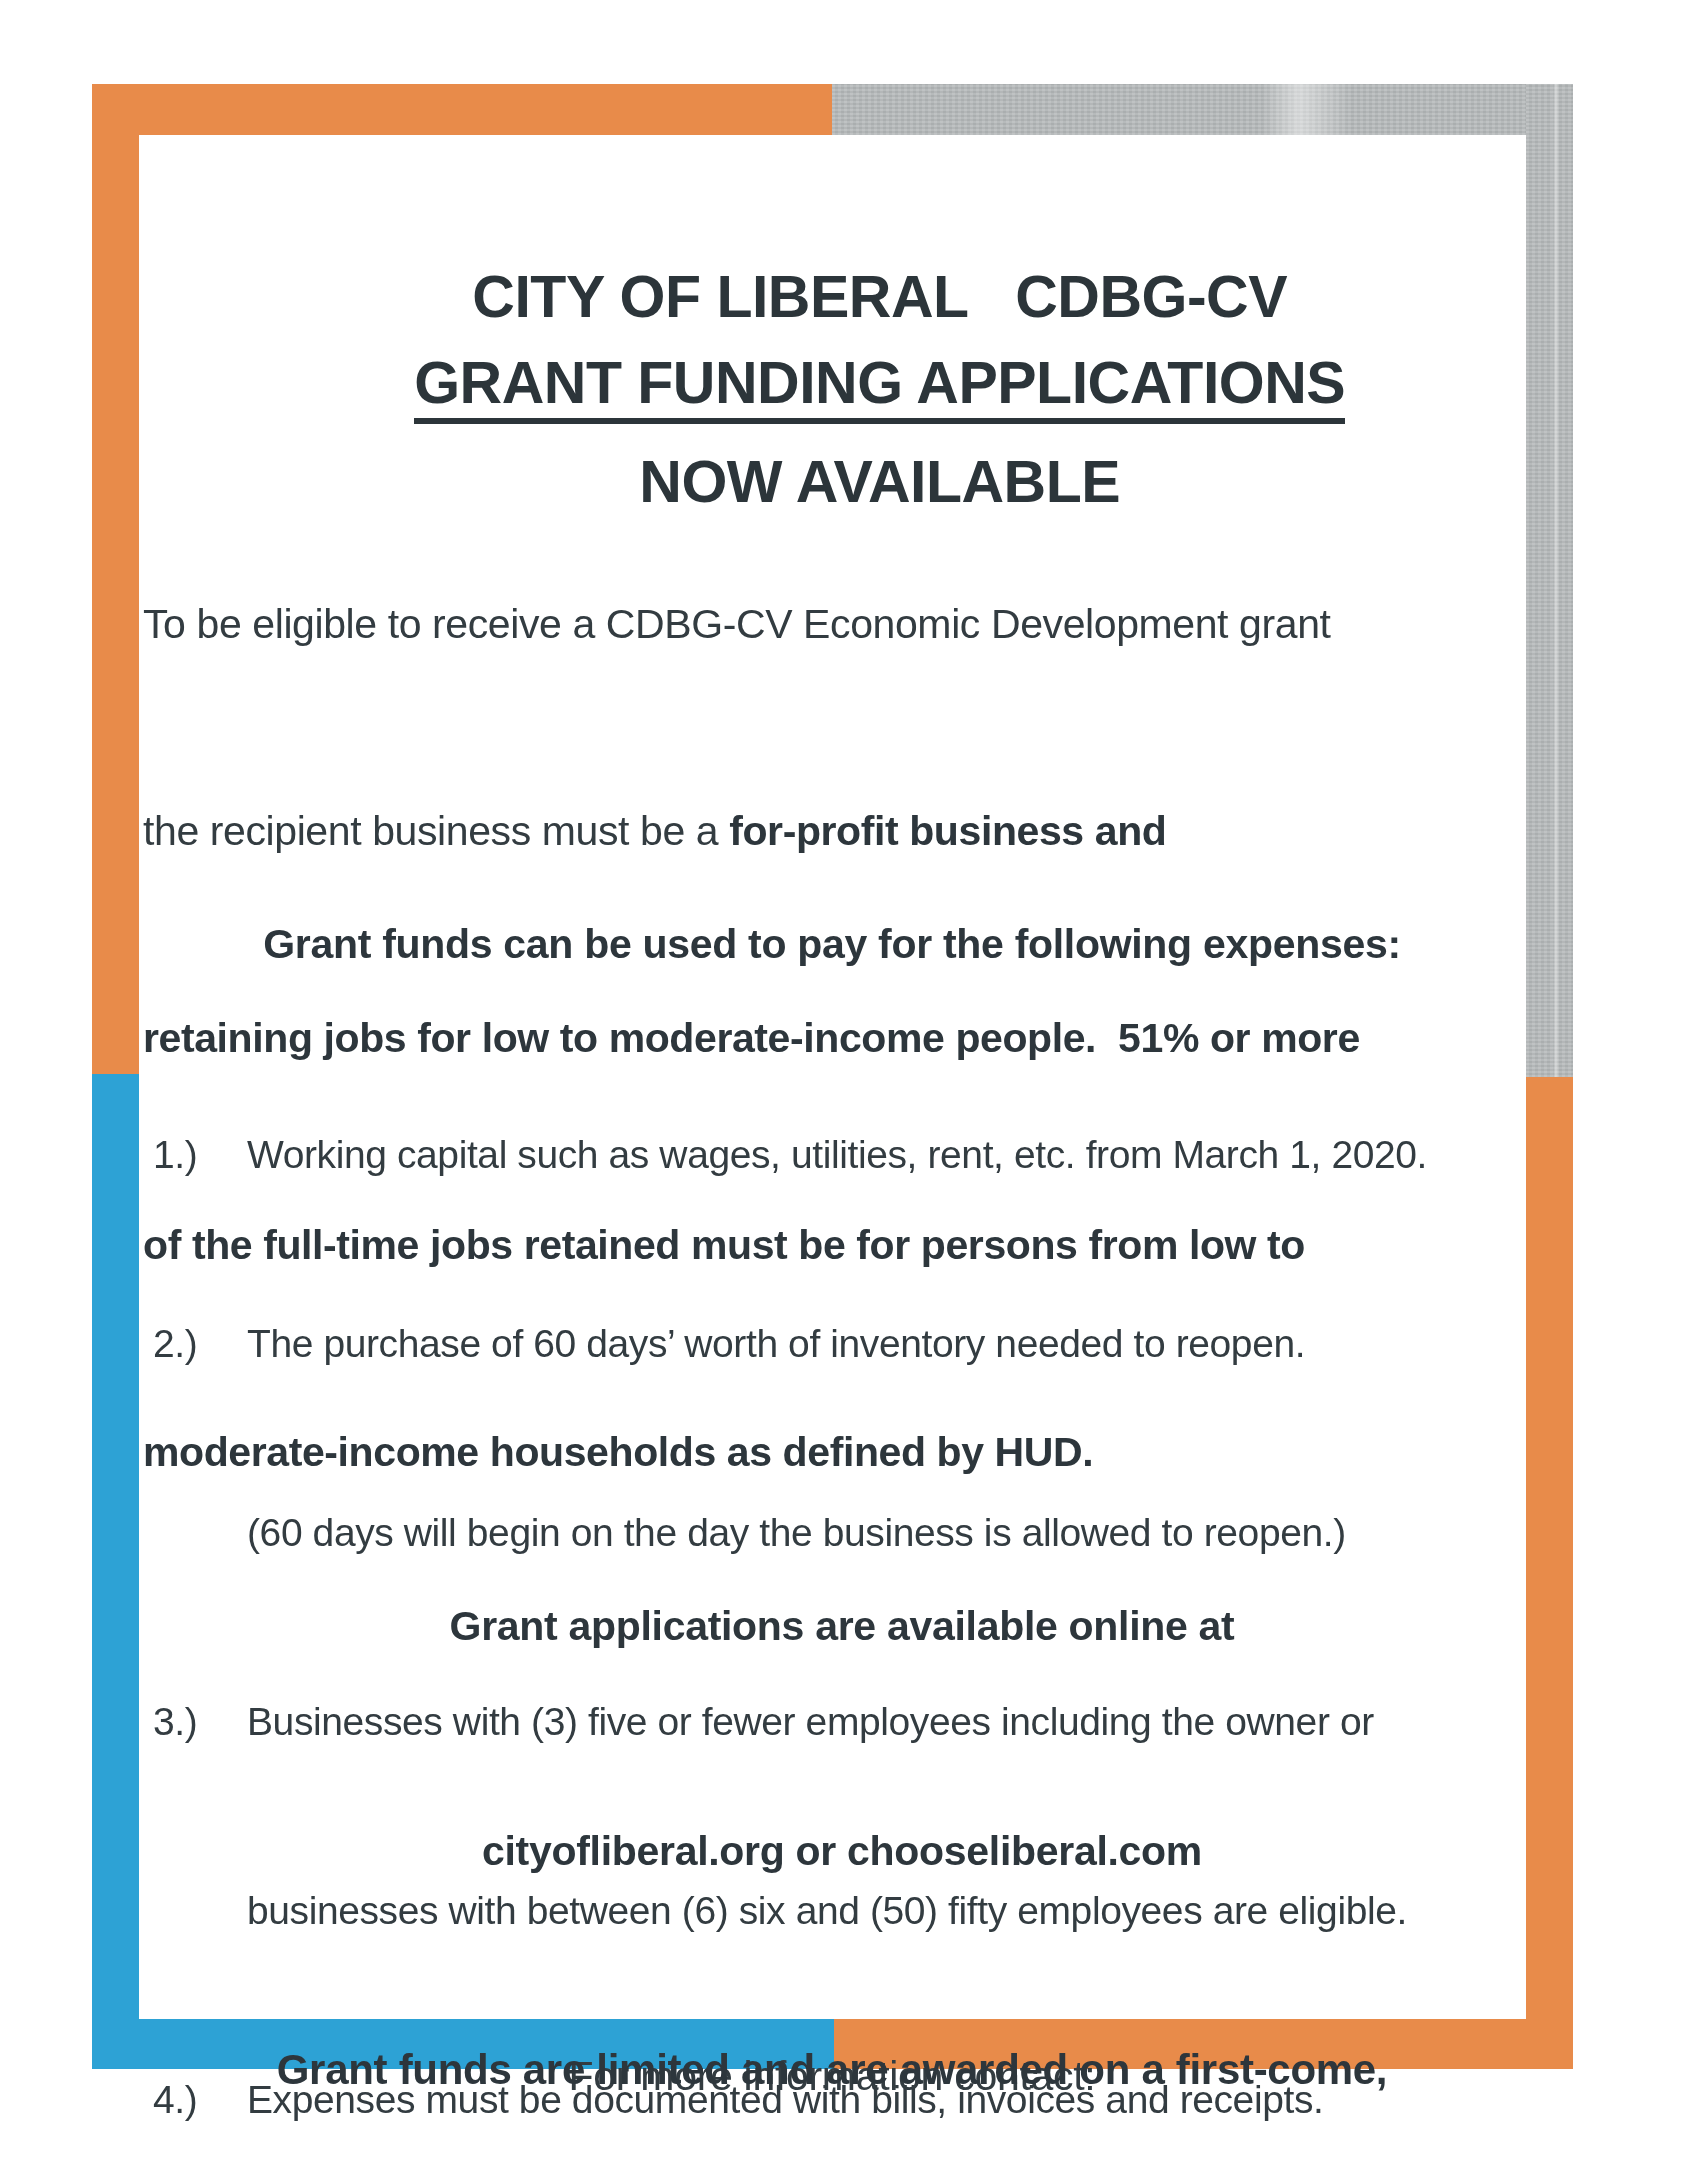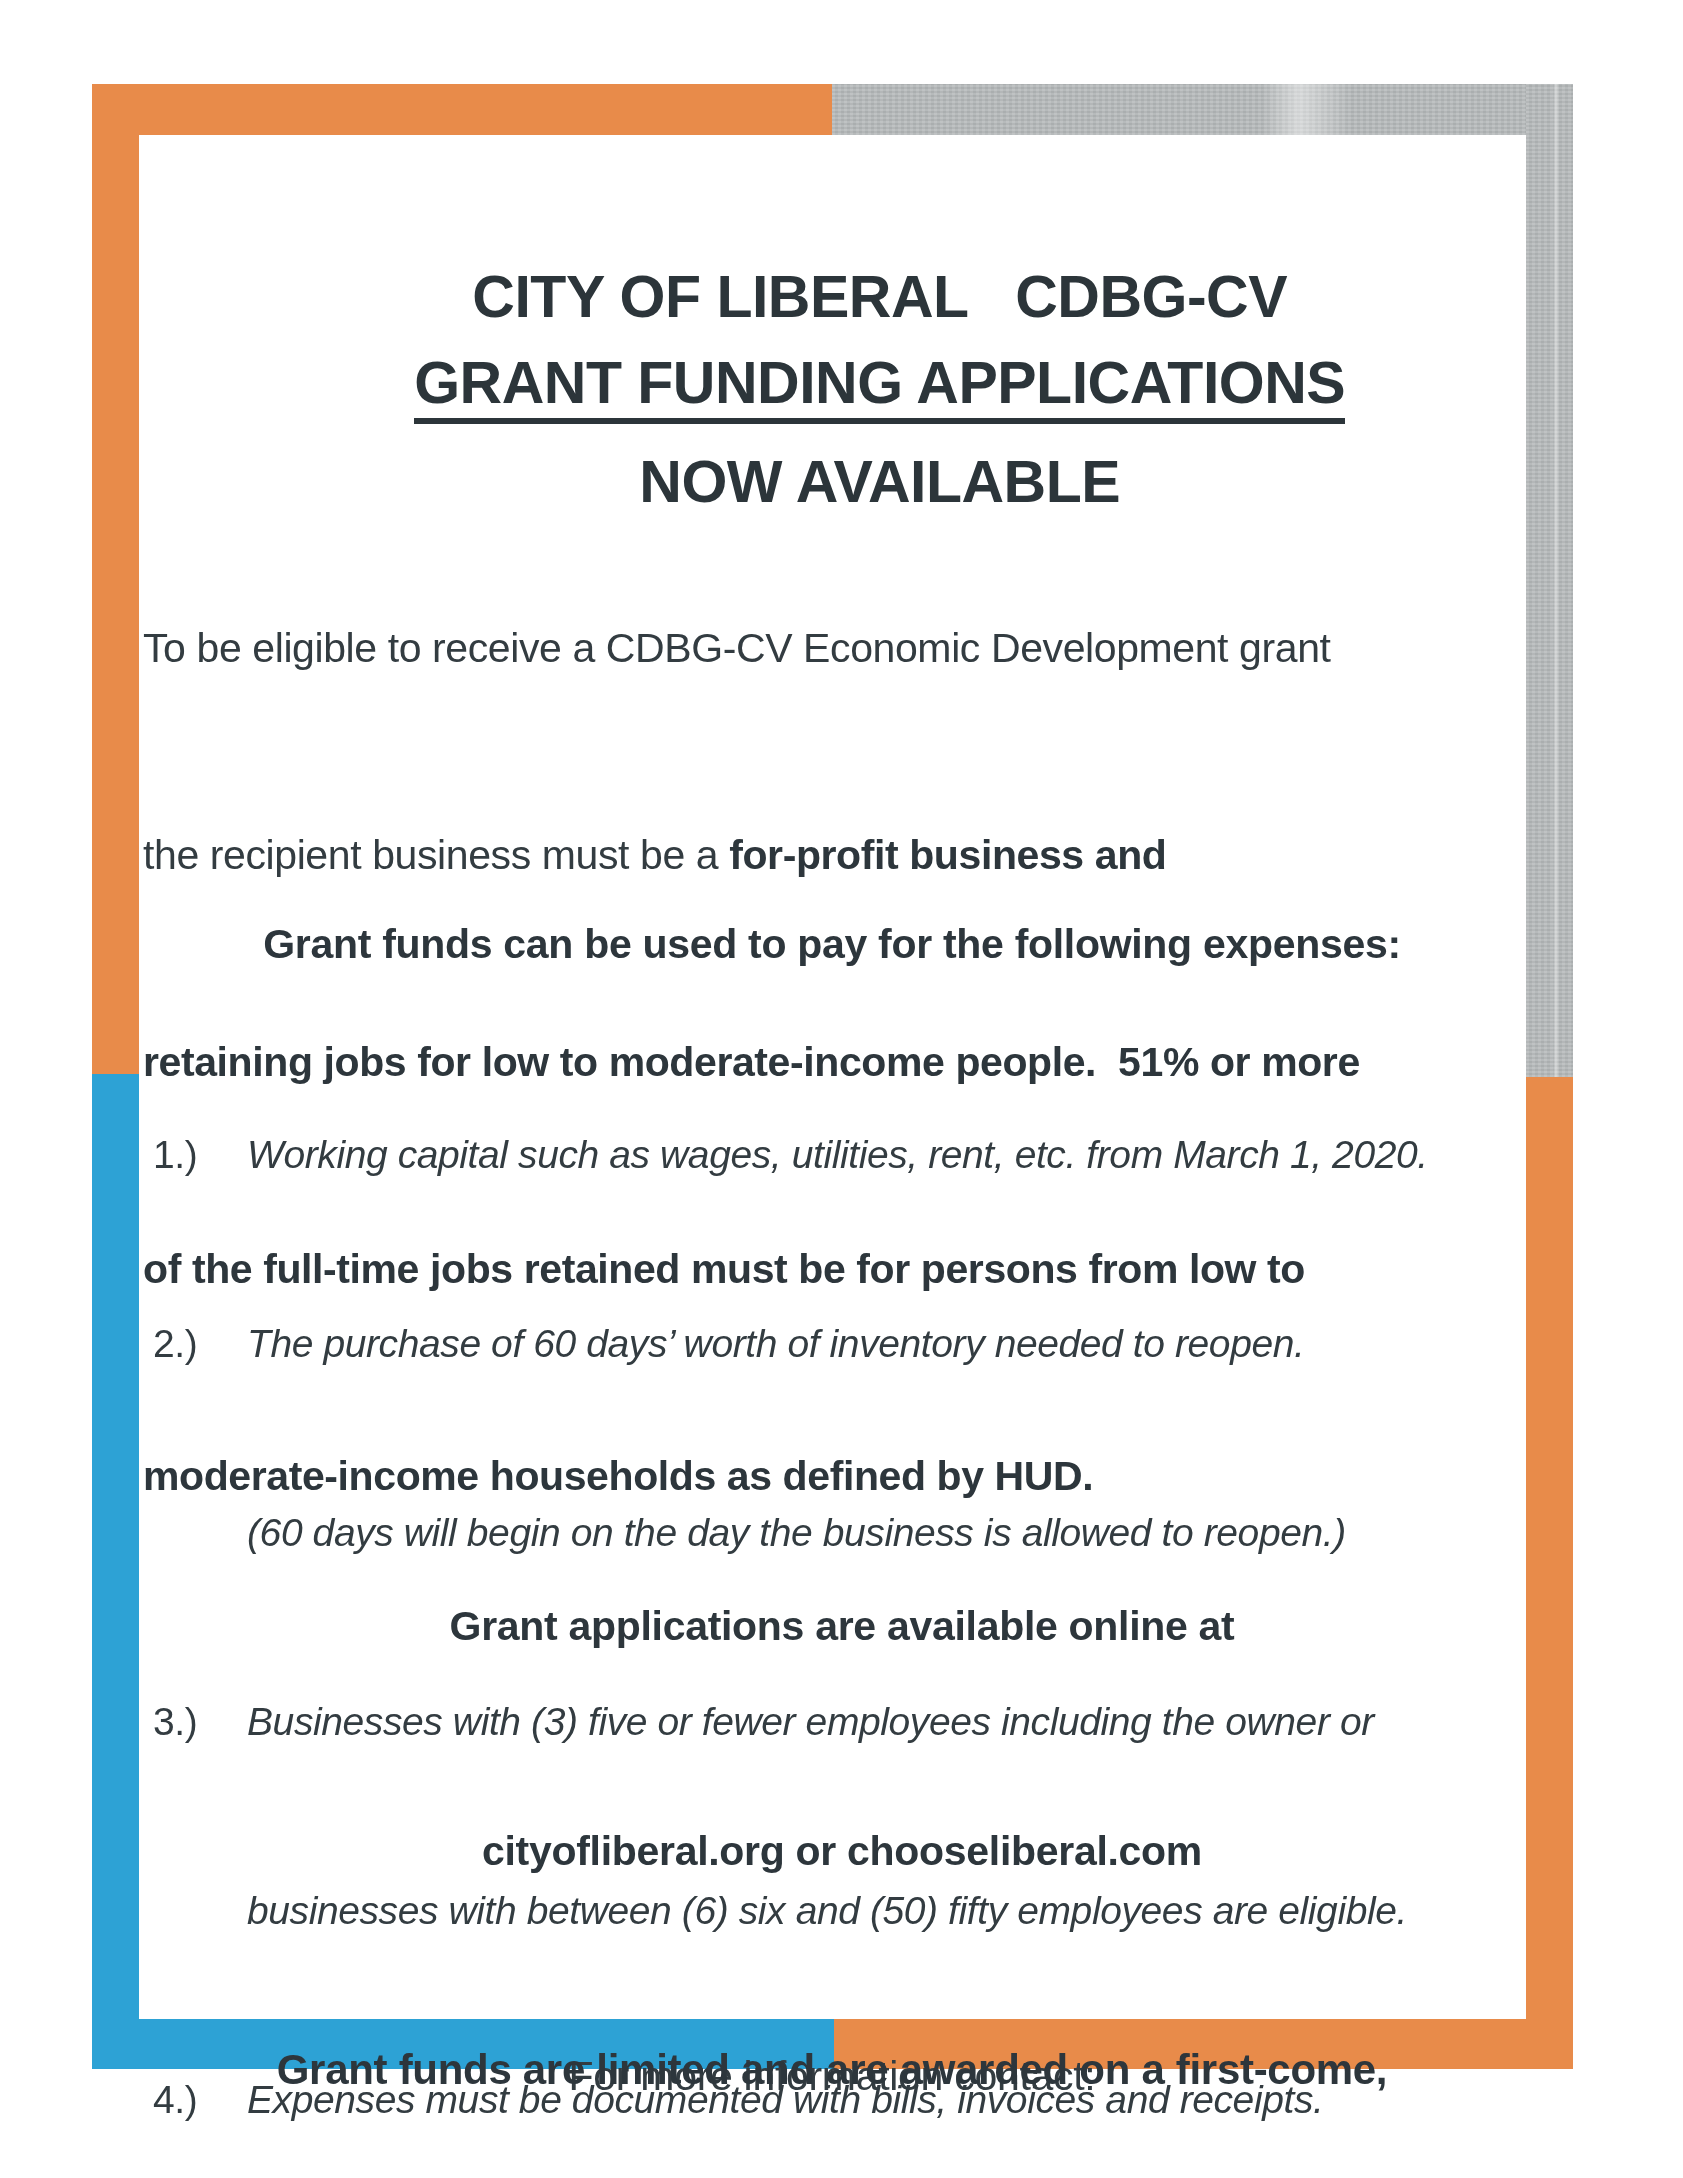--- a/index.html
+++ b/index.html
@@ -50,21 +50,21 @@
   .title-1 { top: 111px; }
   .title-2 { top: 197px; }
   .title-3 { top: 296px; }
   .title-2 .underlined {
     display: inline-block;
     padding-bottom: 1px;
     border-bottom: 6px solid #2c353a;
   }
 
   .intro {
-    left: 51px; top: 392px;
+    left: 51px; top: 368px;
     width: 1386px;
     font-size: 41px;
     line-height: 69px;
     letter-spacing: -0.4px;
   }
   .intro .b { font-weight: bold; color: #2d363c; }
 
   .expenses-heading {
     left: 0; top: 837px;
     width: 100%;
@@ -80,21 +80,21 @@
     width: 1372px;
     font-size: 39px;
     line-height: 63px;
     letter-spacing: -0.4px;
   }
   .expense-row { display: flex; }
   .expense-num {
     flex: 0 0 94px;
     white-space: pre;
   }
-  .expense-text { white-space: pre; font-style: italic; }
+  .expense-text { white-space: pre; }
 
   .contact {
     left: 0; top: 1355px;
     width: 100%;
     text-align: center;
     font-size: 41px;
     line-height: 75px;
     letter-spacing: -0.3px;
   }
   .contact .b { font-weight: bold; color: #2d363c; padding-left: 20px; }

